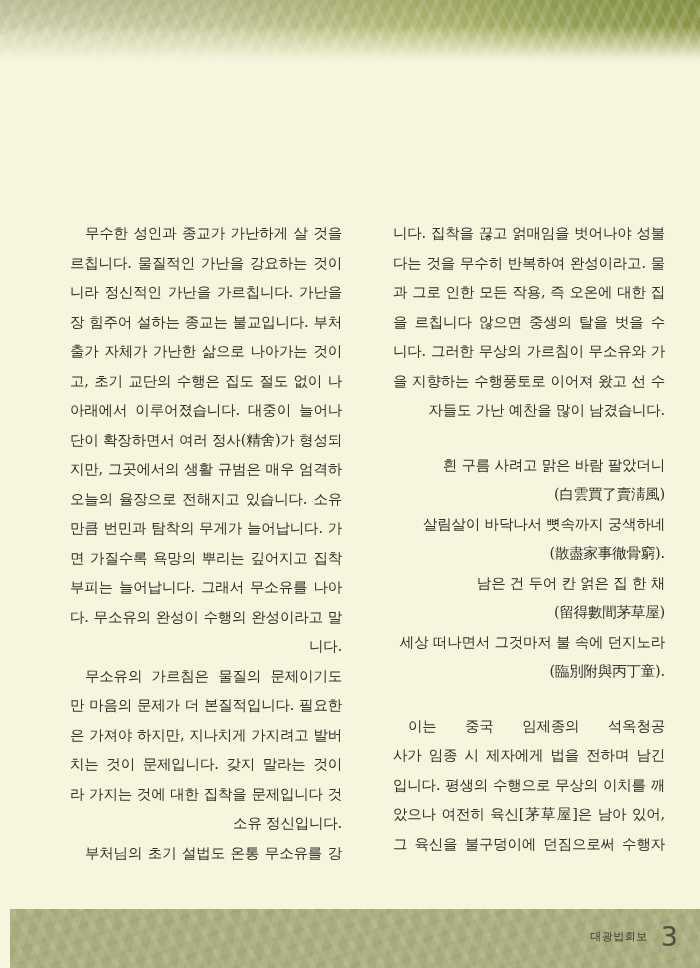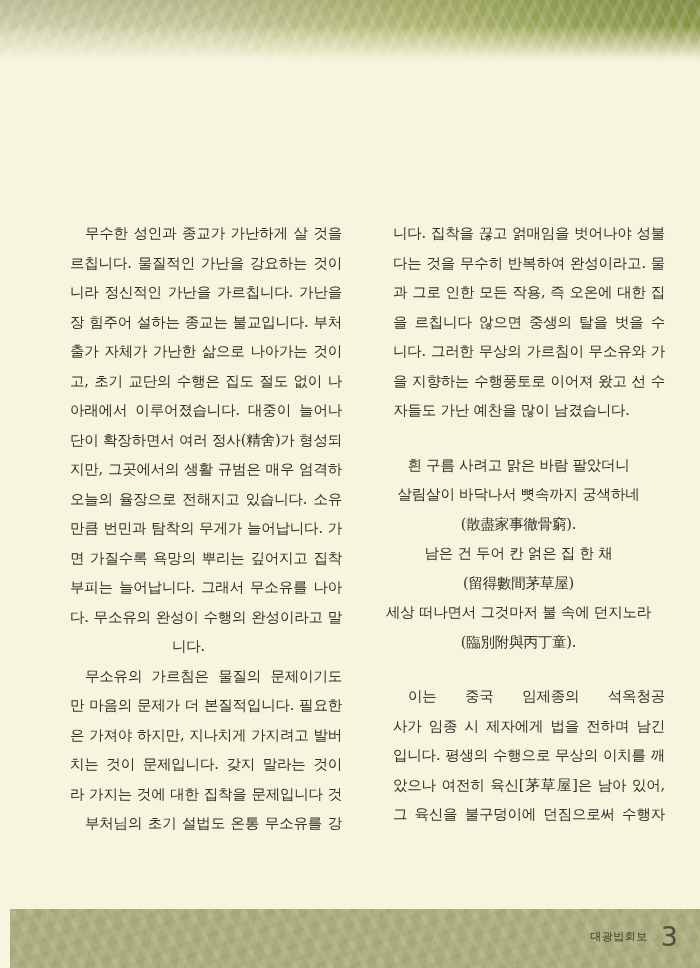--- a/index.html
+++ b/index.html
@@ -35,21 +35,21 @@
     gap: 16px;
     color: #32312a;
     font-size: 14.5px;
     letter-spacing: -0.2px;
     line-height: 29.5px;
   }
   .col { width: 307px; }
   .line {
     height: 29.5px;
     overflow: hidden;
-    text-align: center;
+    text-align: right;
     white-space: normal;
   }
   .line.j {
     text-align: justify;
     text-align-last: justify;
     margin-left: 35px;
   }
   .line.indent { padding-left: 15px; }
   .line.poem { padding-left: 14px; }
   .line.gap { height: 25px; }
@@ -126,20 +126,21 @@
       <div class="line indent j">무소유의 가르침은 물질의 문제이기도 하지</div>
 
       <div class="line j">만 마음의 문제가 더 본질적입니다. 필요한 것</div>
 
       <div class="line j">은 가져야 하지만, 지나치게 가지려고 발버둥</div>
 
       <div class="line j">치는 것이 문제입니다. 갖지 말라는 것이 아니</div>
 
       <div class="line j">라 가지는 것에 대한 집착을 문제입니다 것이 무</div>
 
+      <div class="line">소유 정신입니다.</div>
 
       <div class="line indent j">부처님의 초기 설법도 온통 무소유를 강조합</div>
     </section>
   <section class="col">
 
       <div class="line j">니다. 집착을 끊고 얽매임을 벗어나야 성불한</div>
 
       <div class="line j">다는 것을 무수히 반복하여 완성이라고. 물질</div>
 
       <div class="line j">과 그로 인한 모든 작용, 즉 오온에 대한 집착</div>
@@ -149,20 +150,21 @@
       <div class="line j">니다. 그러한 무상의 가르침이 무소유와 가난</div>
 
       <div class="line j">을 지향하는 수행풍토로 이어져 왔고 선 수행</div>
 
       <div class="line">자들도 가난 예찬을 많이 남겼습니다.</div>
 
       <div class="line gap"></div>
 
       <div class="line poem">흰 구름 사려고 맑은 바람 팔았더니</div>
 
+      <div class="line poem">(白雲買了賣淸風)</div>
 
       <div class="line poem">살림살이 바닥나서 뼛속까지 궁색하네</div>
 
       <div class="line poem">(散盡家事徹骨窮).</div>
 
       <div class="line poem">남은 건 두어 칸 얽은 집 한 채</div>
 
       <div class="line poem">(留得數間茅草屋)</div>
 
       <div class="line poem">세상 떠나면서 그것마저 불 속에 던지노라</div>

